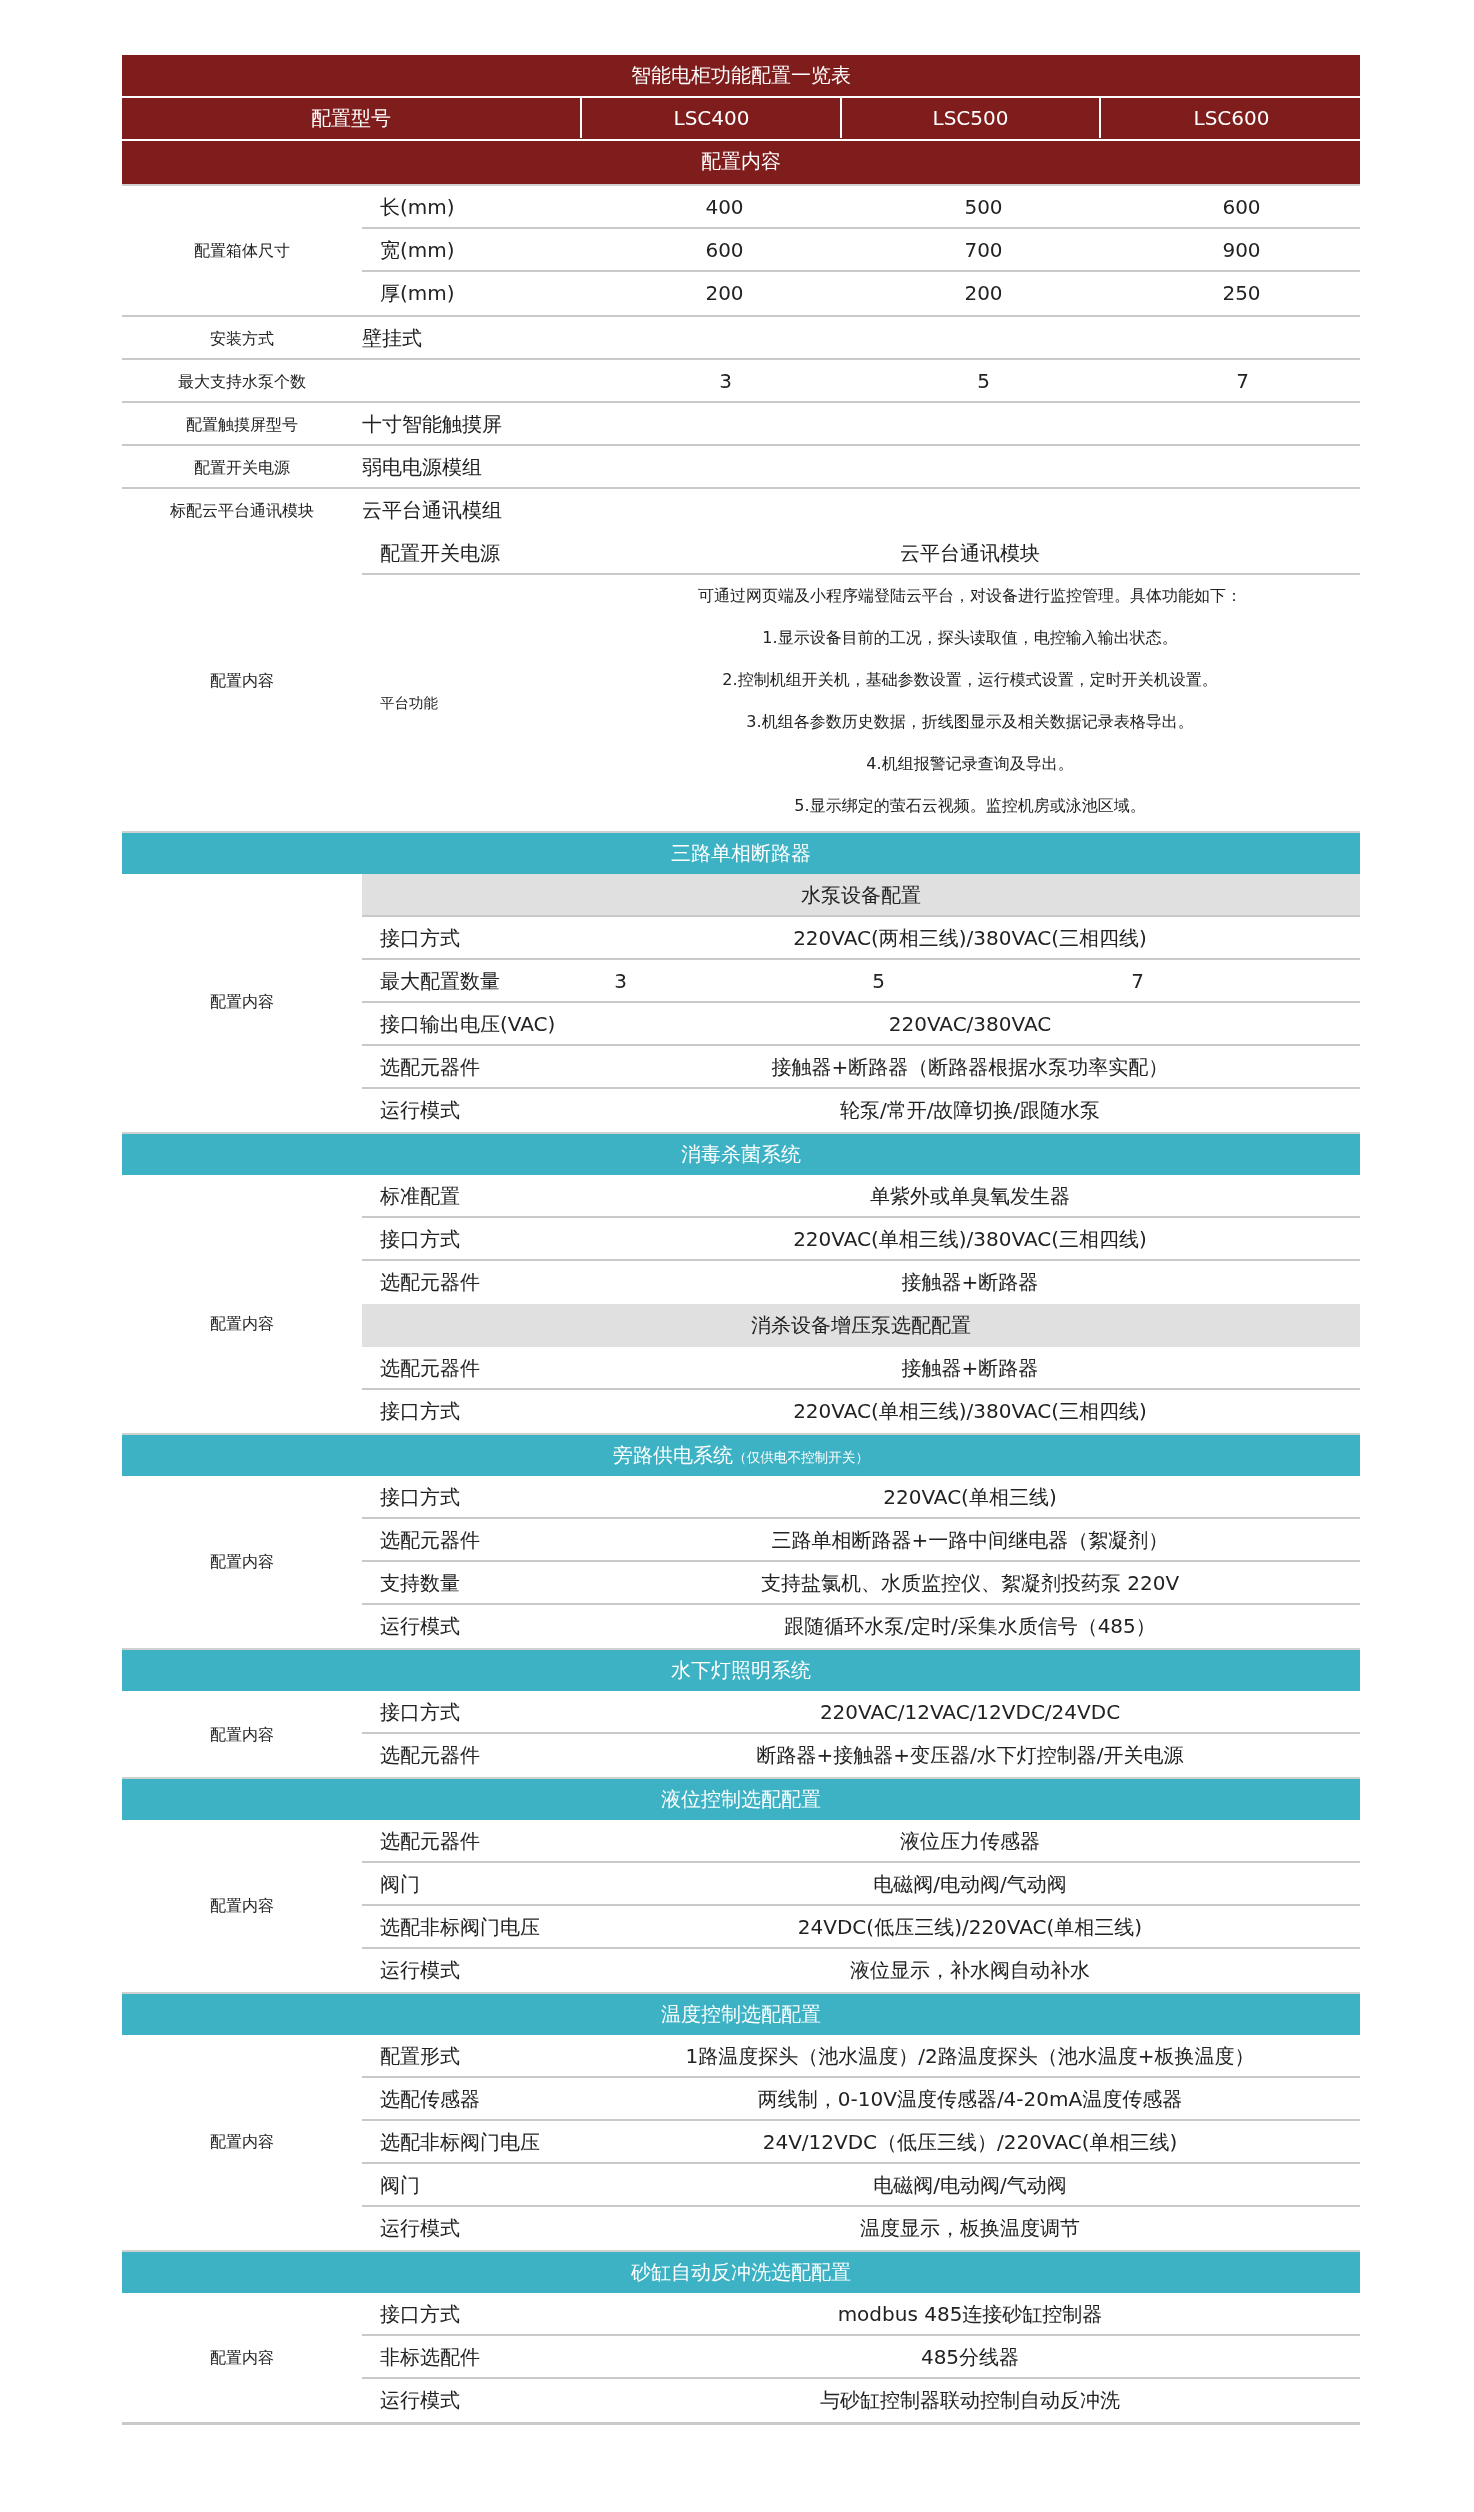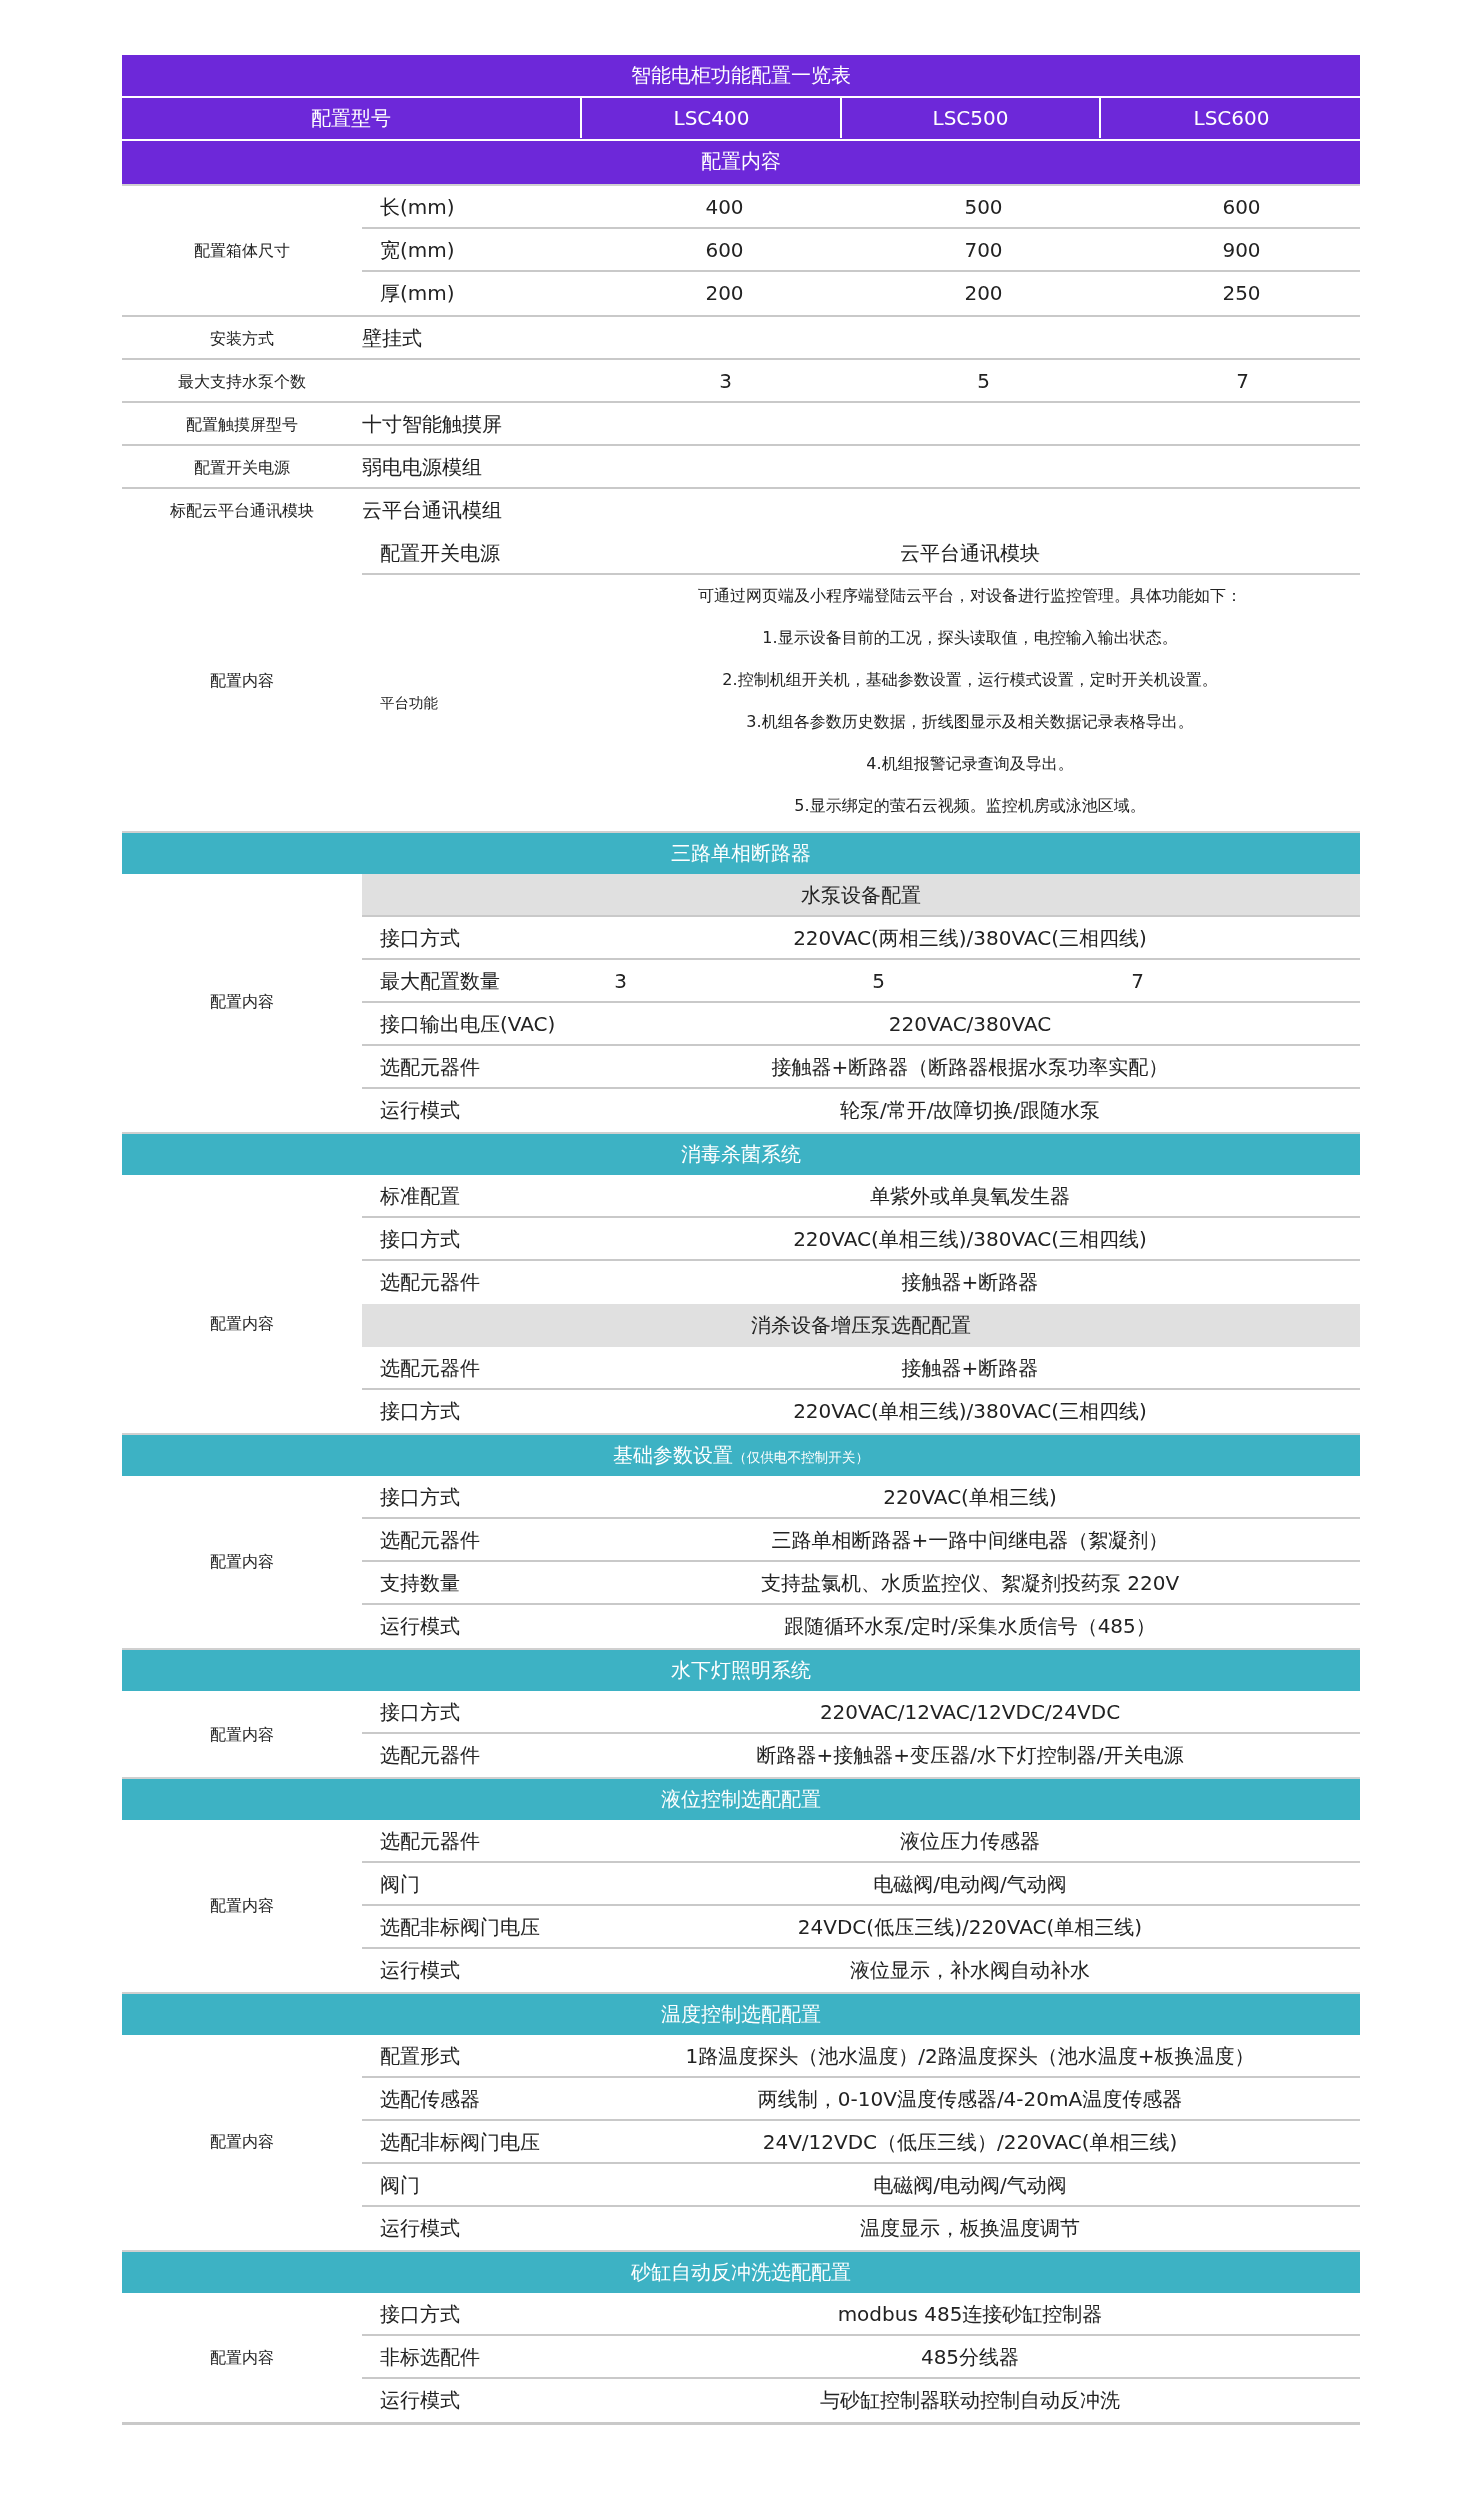--- a/index.html
+++ b/index.html
@@ -1,19 +1,19 @@
 <!DOCTYPE html>
 <html style="font-size:14.5px"><head>
 <meta charset="utf-8">
 <style>
   html,body{margin:0;padding:0;background:#fff;}
   body{width:1474px;height:2512px;position:relative;font-family:"DejaVu Sans","Liberation Sans",sans-serif;color:#222;}
   #tbl{position:absolute;left:122px;top:55px;width:1238px;}
   .row{position:relative;height:43px;box-sizing:border-box;font-size:20px;}
-  .teal{background:#6d28d9;color:#fff;border-bottom:2.7px solid #fff;}
+  .teal{background:#7f1d1d;color:#fff;border-bottom:2.7px solid #fff;}
   .teal .c{position:absolute;top:0;height:40px;line-height:40px;text-align:center;}
   .sec{height:41px;line-height:41px;text-align:center;background:#3db2c4;color:#fff;font-size:20px;border-top:2.7px solid #d0d0d0;}
   .sec small{font-size:13.6px;}
   .line{border-bottom:2.7px solid #c9c9c9;}
   .grey{background:#e0e0e0;}
   .group{position:relative;}
   .glabel{position:absolute;left:0;width:240px;text-align:center;font-size:16px;}
   .sub{margin-left:240px;position:relative;}
   .sub .row{border-bottom:2.7px solid #c9c9c9;}
   .sub .row.nob{border-bottom:none;}
@@ -162,21 +162,21 @@
           <span class="val">接触器+断路器</span>
         </div>
       <div class="row nob">
           <span class="lbl">接口方式</span>
           <span class="val">220VAC(单相三线)/380VAC(三相四线)</span>
         </div>
     </div>
   </div>
 
   <div class="sec">
-    <span>基础参数设置</span><small>（仅供电不控制开关）</small>
+    <span>旁路供电系统</span><small>（仅供电不控制开关）</small>
   </div>
   <div class="group">
     <div class="glabel" style="top:64px;line-height:43px;">配置内容</div>
     <div class="sub">
       <div class="row">
           <span class="lbl">接口方式</span>
           <span class="val">220VAC(单相三线)</span>
         </div>
       <div class="row">
           <span class="lbl">选配元器件</span>

